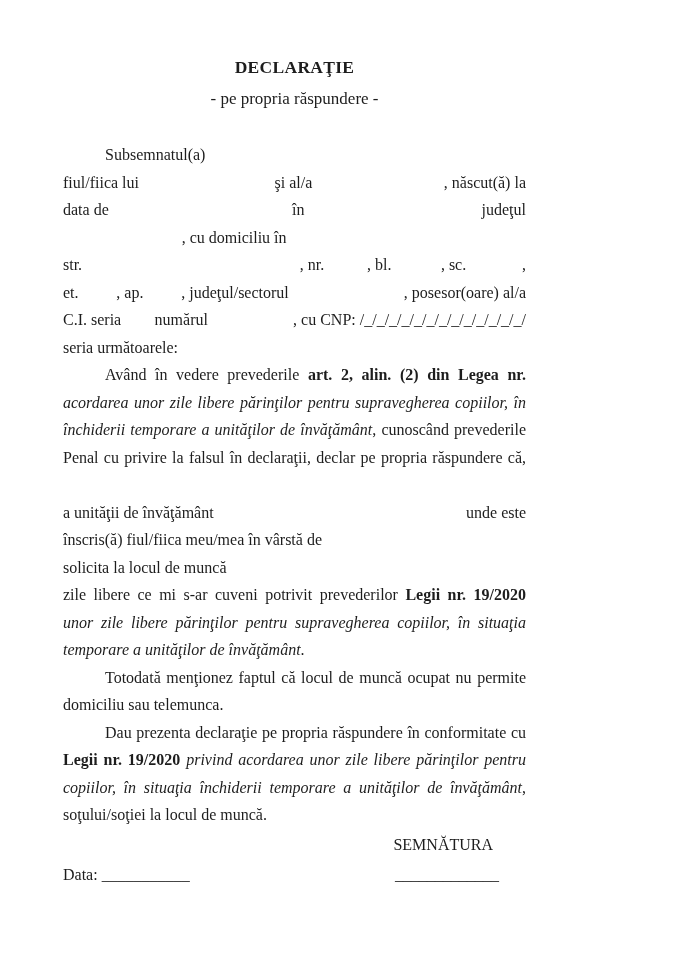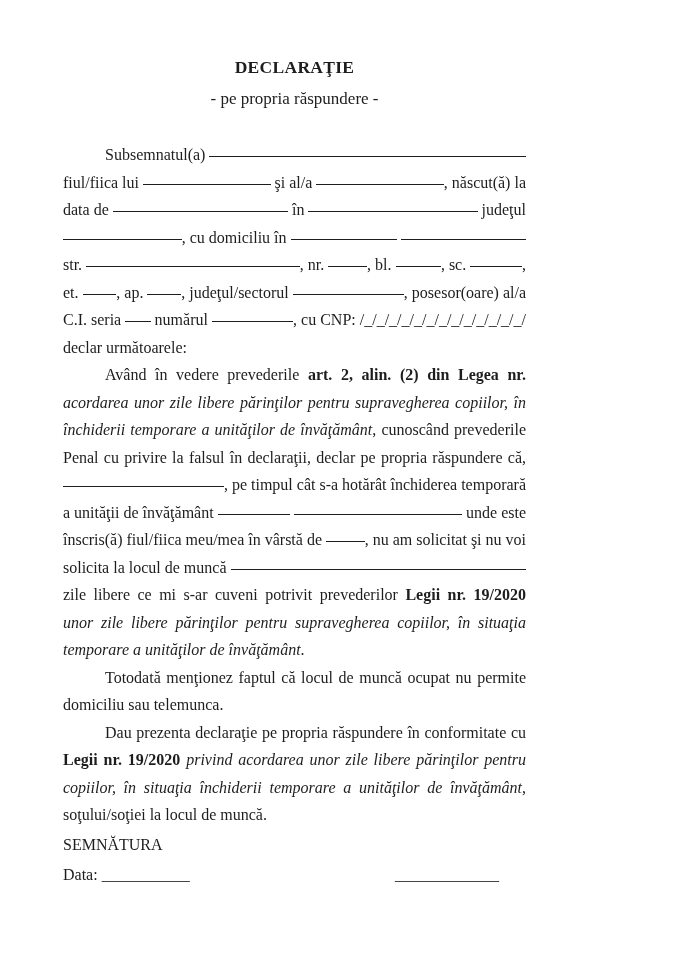--- a/index.html
+++ b/index.html
@@ -11,35 +11,35 @@
     padding:57px 32px 0 63px;
     font-family:"Liberation Serif","DejaVu Serif",serif;
     color:var(--ink,#1d1d1d);
     font-size:16px;
     overflow:hidden;
   }
   .title{text-align:center;font-weight:bold;font-size:17.5px;line-height:21px;letter-spacing:.3px;}
   .subtitle{text-align:center;font-size:17px;line-height:20px;margin-top:11px;}
   .body{margin-top:32px;}
   .line{height:27.5px;line-height:27.5px;overflow:hidden;}
-  .fline{display:flex;align-items:center;}
+  .fline{display:flex;align-items:flex-end;}
   .fline span{white-space:pre;}
   .prose{text-align:justify;text-align-last:justify;}
   .plain{text-align:left;}
   .prose.ind{text-indent:42px;}
   .tab{flex:0 0 42px;}
   .blank{
     flex-grow:1;flex-shrink:0;flex-basis:0;
     border-bottom:1.6px solid var(--ink,#1d1d1d);
     height:0;margin-bottom:-3.5px;
   }
   .blank + .blank{margin-left:4px;}
   .b{font-weight:bold;}
   .i{font-style:italic;}
-  .footer-row1{height:27.5px;line-height:27.5px;padding-right:33px;margin-top:2px;}
+  .footer-row1{height:27.5px;line-height:27.5px;text-align:right;padding-right:33px;margin-top:2px;}
   .footer-row2{height:27.5px;line-height:27.5px;display:flex;justify-content:space-between;padding-right:27px;margin-top:3px;gap:35px;}
   .pre{white-space:pre;}
 </style>
 </head>
 <body>
 
 <div class="page">
   <div class="title">DECLARAŢIE</div>
   <div class="subtitle">- pe propria răspundere -</div>
 
@@ -89,39 +89,37 @@
         <span class="blank" style="flex-grow: 23;"></span>
         <span class="">, posesor(oare) al/a</span>
       </div>
       <div class="line fline">
         <span class="">C.I. seria </span>
         <span class="blank" style="flex-grow: 5;"></span>
         <span class=""> numărul </span>
         <span class="blank" style="flex-grow: 16;"></span>
         <span class="">, cu CNP: /_/_/_/_/_/_/_/_/_/_/_/_/_/</span>
       </div>
-      <div class="line plain"><span class="">declar următoarele:</span></div>
+      <div class="line plain"><span class="">seria următoarele:</span></div>
       <div class="line prose ind"><span class="">Având în vedere prevederile </span><span class="b ">art. 2, alin. (2) din Legea nr. 19/2020</span><span class=""> </span><span class="i">privind</span></div>
       <div class="line prose"><span class="i">acordarea unor zile libere părinţilor pentru supravegherea copiilor, în situaţia</span></div>
       <div class="line prose"><span class="i">închiderii temporare a unităţilor de învăţământ</span><span class="">, cunoscând prevederile art. 326 Cod</span></div>
       <div class="line prose"><span class="">Penal cu privire la falsul în declaraţii, declar pe propria răspundere că, în perioada</span></div>
       <div class="line fline">
         <span class="blank" style="flex-grow: 31;"></span>
-        <span class="">, pe timpul cât s-a hotărât închiderea temporară</span>
       </div>
       <div class="line fline">
         <span class="">a unităţii de învăţământ </span>
         <span class="blank" style="flex-grow: 12;"></span>
         <span class="blank" style="flex-grow: 28;"></span>
         <span class=""> unde este</span>
       </div>
       <div class="line fline">
         <span class="">înscris(ă) fiul/fiica meu/mea în vârstă de </span>
         <span class="blank" style="flex-grow: 14;"></span>
-        <span class="">, nu am solicitat şi nu voi</span>
       </div>
       <div class="line fline">
         <span class="">solicita la locul de muncă </span>
         <span class="blank" style="flex-grow: 48;"></span>
       </div>
       <div class="line prose"><span class="">zile libere ce mi s-ar cuveni potrivit prevederilor </span><span class="b ">Legii nr. 19/2020</span><span class=""> </span><span class="i">privind acordarea</span></div>
       <div class="line prose"><span class="i">unor zile libere părinţilor pentru supravegherea copiilor, în situaţia închiderii</span></div>
       <div class="line plain"><span class="i">temporare a unităţilor de învăţământ</span><span class="">.</span></div>
       <div class="line prose ind"><span class="">Totodată menţionez faptul că locul de muncă ocupat nu permite munca la</span></div>
       <div class="line plain"><span class="">domiciliu sau telemunca.</span></div>

